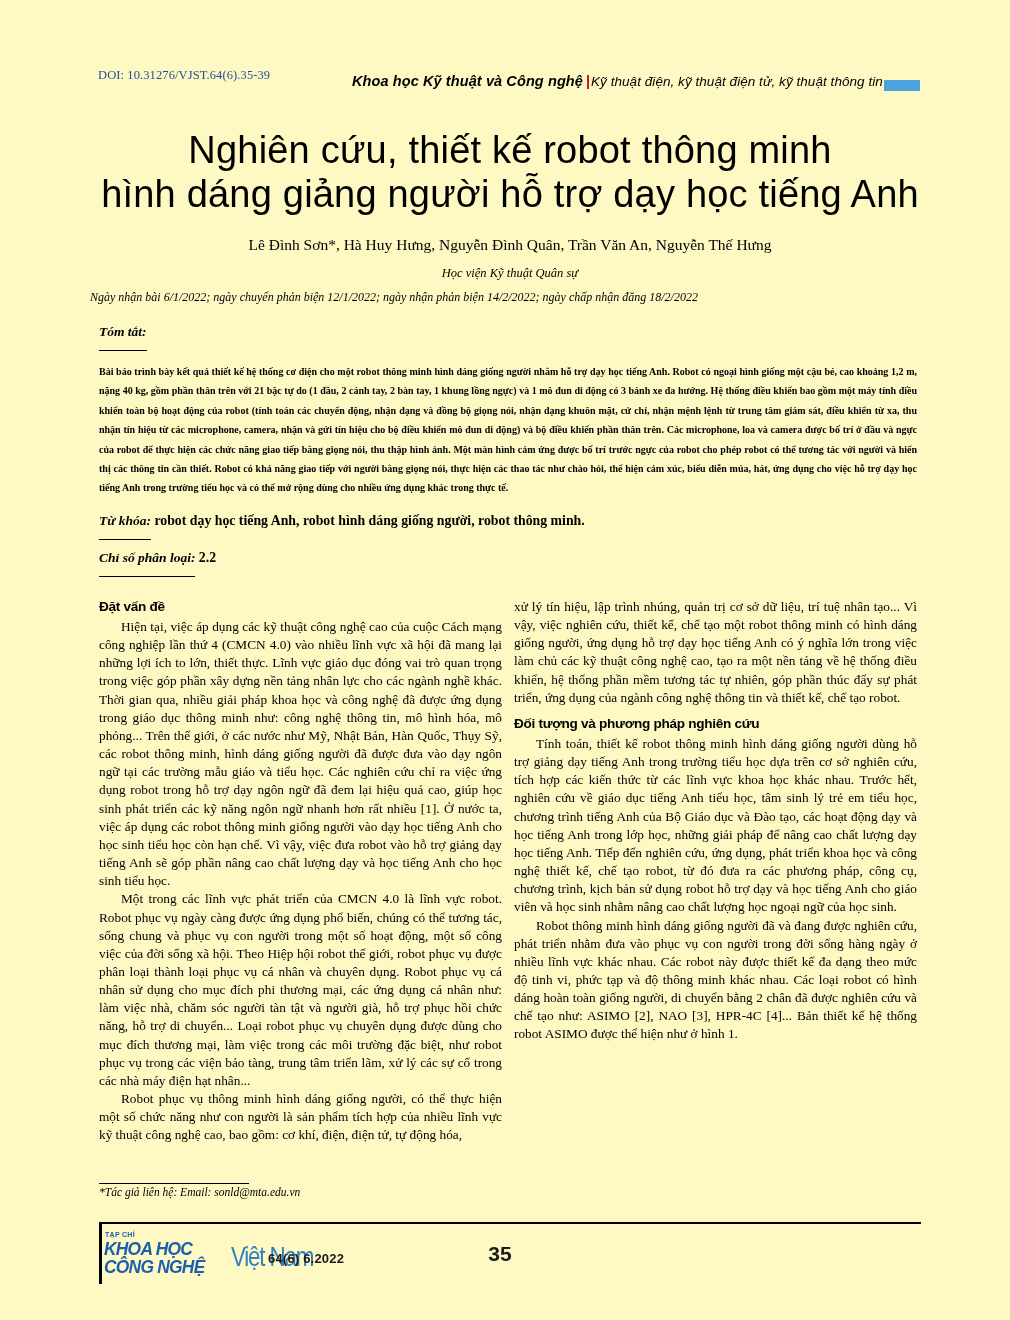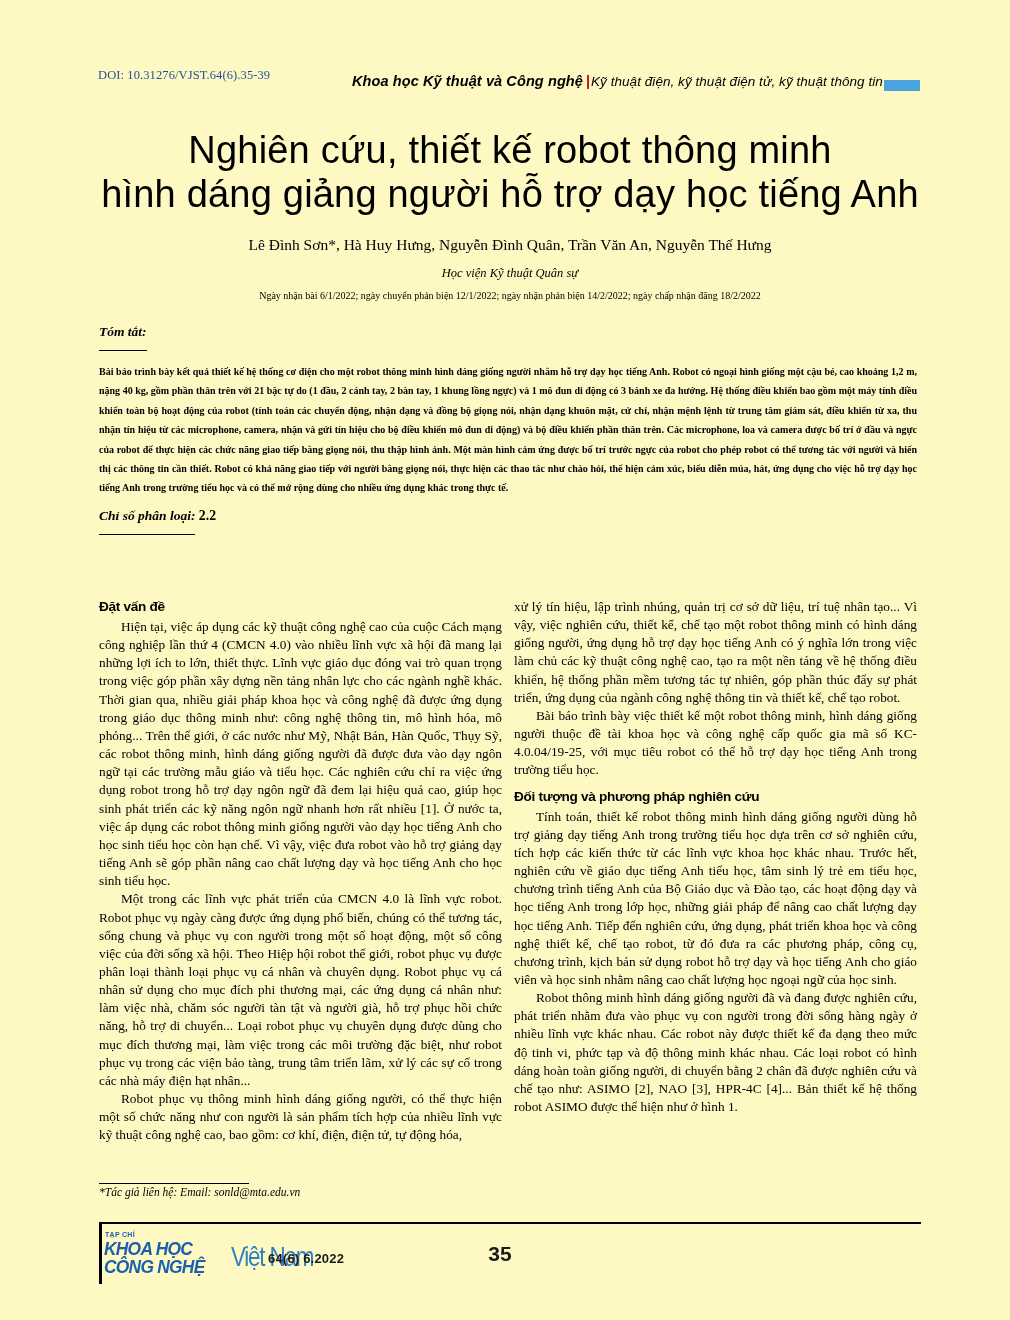--- a/index.html
+++ b/index.html
@@ -109,23 +109,24 @@
     text-align: center;
     font-family: "Liberation Serif", serif;
     font-style: italic;
     font-size: 12.5px;
   }
   .dates {
     position: absolute;
     left: 90px;
     top: 290px;
     width: 840px;
-    text-align: center;
-    font-family: "Liberation Serif", serif;
-    font-size: 10px;
+    text-align: left;
+    font-family: "Liberation Serif", serif;
+    font-size: 12px;
+    font-style: italic;
   }
 
   
   .abs-wrap {
     position: absolute;
     left: 99px;
     top: 322px;
     width: 818px;
   }
   .lbl-under {
@@ -310,33 +311,33 @@
     <div class="title-line">hình dáng giảng người hỗ trợ dạy học tiếng Anh</div>
   </div>
 
   <div class="authors">Lê Đình Sơn*, Hà Huy Hưng, Nguyễn Đình Quân, Trần Văn An, Nguyễn Thế Hưng</div>
   <div class="affil">Học viện Kỹ thuật Quân sự</div>
   <div class="dates">Ngày nhận bài 6/1/2022; ngày chuyển phản biện 12/1/2022; ngày nhận phản biện 14/2/2022; ngày chấp nhận đăng 18/2/2022</div>
 
   <div class="abs-wrap">
     <div><span class="lbl-under">Tóm tắt:</span></div>
     <div class="abs-body">Bài báo trình bày kết quả thiết kế hệ thống cơ điện cho một robot thông minh hình dáng giống người nhằm hỗ trợ dạy học tiếng Anh. Robot có ngoại hình giống một cậu bé, cao khoảng 1,2 m, nặng 40 kg, gồm phần thân trên với 21 bậc tự do (1 đầu, 2 cánh tay, 2 bàn tay, 1 khung lồng ngực) và 1 mô đun di động có 3 bánh xe đa hướng. Hệ thống điều khiển bao gồm một máy tính điều khiển toàn bộ hoạt động của robot (tính toán các chuyển động, nhận dạng và đồng bộ giọng nói, nhận dạng khuôn mặt, cử chỉ, nhận mệnh lệnh từ trung tâm giám sát, điều khiển từ xa, thu nhận tín hiệu từ các microphone, camera, nhận và gửi tín hiệu cho bộ điều khiển mô đun di động) và bộ điều khiển phần thân trên. Các microphone, loa và camera được bố trí ở đầu và ngực của robot để thực hiện các chức năng giao tiếp bằng giọng nói, thu thập hình ảnh. Một màn hình cảm ứng được bố trí trước ngực của robot cho phép robot có thể tương tác với người và hiển thị các thông tin cần thiết. Robot có khả năng giao tiếp với người bằng giọng nói, thực hiện các thao tác như chào hỏi, thể hiện cảm xúc, biểu diễn múa, hát, ứng dụng cho việc hỗ trợ dạy học tiếng Anh trong trường tiểu học và có thể mở rộng dùng cho nhiều ứng dụng khác trong thực tế.</div>
+    <div class="kw-row"><span class="lbl-under">Từ khóa:</span><span class="val"> robot dạy học tiếng Anh, robot hình dáng giống người, robot thông minh.</span></div>
     <div class="cls-row"><span class="lbl-under">Chỉ số phân loại:</span><span class="val"> 2.2</span></div>
   </div>
 
   <div class="col col-left">
     <div class="sec-head">Đặt vấn đề</div>
     <p class="body">Hiện tại, việc áp dụng các kỹ thuật công nghệ cao của cuộc Cách mạng công nghiệp lần thứ 4 (CMCN 4.0) vào nhiều lĩnh vực xã hội đã mang lại những lợi ích to lớn, thiết thực. Lĩnh vực giáo dục đóng vai trò quan trọng trong việc góp phần xây dựng nền tảng nhân lực cho các ngành nghề khác. Thời gian qua, nhiều giải pháp khoa học và công nghệ đã được ứng dụng trong giáo dục thông minh như: công nghệ thông tin, mô hình hóa, mô phỏng... Trên thế giới, ở các nước như Mỹ, Nhật Bản, Hàn Quốc, Thụy Sỹ, các robot thông minh, hình dáng giống người đã được đưa vào dạy ngôn ngữ tại các trường mẫu giáo và tiểu học. Các nghiên cứu chỉ ra việc ứng dụng robot trong hỗ trợ dạy ngôn ngữ đã đem lại hiệu quả cao, giúp học sinh phát triển các kỹ năng ngôn ngữ nhanh hơn rất nhiều [1]. Ở nước ta, việc áp dụng các robot thông minh giống người vào dạy học tiếng Anh cho học sinh tiểu học còn hạn chế. Vì vậy, việc đưa robot vào hỗ trợ giảng dạy tiếng Anh sẽ góp phần nâng cao chất lượng dạy và học tiếng Anh cho học sinh tiểu học.</p>
     <p class="body">Một trong các lĩnh vực phát triển của CMCN 4.0 là lĩnh vực robot. Robot phục vụ ngày càng được ứng dụng phổ biến, chúng có thể tương tác, sống chung và phục vụ con người trong một số hoạt động, một số công việc của đời sống xã hội. Theo Hiệp hội robot thế giới, robot phục vụ được phân loại thành loại phục vụ cá nhân và chuyên dụng. Robot phục vụ cá nhân sử dụng cho mục đích phi thương mại, các ứng dụng cá nhân như: làm việc nhà, chăm sóc người tàn tật và người già, hỗ trợ phục hồi chức năng, hỗ trợ di chuyển... Loại robot phục vụ chuyên dụng được dùng cho mục đích thương mại, làm việc trong các môi trường đặc biệt, như robot phục vụ trong các viện bảo tàng, trung tâm triển lãm, xử lý các sự cố trong các nhà máy điện hạt nhân...</p>
     <p class="body">Robot phục vụ thông minh hình dáng giống người, có thể thực hiện một số chức năng như con người là sản phẩm tích hợp của nhiều lĩnh vực kỹ thuật công nghệ cao, bao gồm: cơ khí, điện, điện tử, tự động hóa,</p>
   </div>
 
   <div class="col col-right">
     <p class="body noind">xử lý tín hiệu, lập trình nhúng, quản trị cơ sở dữ liệu, trí tuệ nhân tạo... Vì vậy, việc nghiên cứu, thiết kế, chế tạo một robot thông minh có hình dáng giống người, ứng dụng hỗ trợ dạy học tiếng Anh có ý nghĩa lớn trong việc làm chủ các kỹ thuật công nghệ cao, tạo ra một nền tảng về hệ thống điều khiển, hệ thống phần mềm tương tác tự nhiên, góp phần thúc đẩy sự phát triển, ứng dụng của ngành công nghệ thông tin và thiết kế, chế tạo robot.</p>
-    <p class="body">Bài báo trình bày việc thiết kế một robot thông minh, hình dáng giống người thuộc đề tài khoa học và công nghệ cấp quốc gia mã số KC-4.0.04/19-25, với mục tiêu robot có thể hỗ trợ dạy học tiếng Anh trong trường tiểu học.</p>
     <div class="sec-head spaced">Đối tượng và phương pháp nghiên cứu</div>
     <p class="body">Tính toán, thiết kế robot thông minh hình dáng giống người dùng hỗ trợ giảng dạy tiếng Anh trong trường tiểu học dựa trên cơ sở nghiên cứu, tích hợp các kiến thức từ các lĩnh vực khoa học khác nhau. Trước hết, nghiên cứu về giáo dục tiếng Anh tiểu học, tâm sinh lý trẻ em tiểu học, chương trình tiếng Anh của Bộ Giáo dục và Đào tạo, các hoạt động dạy và học tiếng Anh trong lớp học, những giải pháp để nâng cao chất lượng dạy học tiếng Anh. Tiếp đến nghiên cứu, ứng dụng, phát triển khoa học và công nghệ thiết kế, chế tạo robot, từ đó đưa ra các phương pháp, công cụ, chương trình, kịch bản sử dụng robot hỗ trợ dạy và học tiếng Anh cho giáo viên và học sinh nhằm nâng cao chất lượng học ngoại ngữ của học sinh.</p>
     <p class="body">Robot thông minh hình dáng giống người đã và đang được nghiên cứu, phát triển nhằm đưa vào phục vụ con người trong đời sống hàng ngày ở nhiều lĩnh vực khác nhau. Các robot này được thiết kế đa dạng theo mức độ tinh vi, phức tạp và độ thông minh khác nhau. Các loại robot có hình dáng hoàn toàn giống người, di chuyển bằng 2 chân đã được nghiên cứu và chế tạo như: ASIMO [2], NAO [3], HPR-4C [4]... Bản thiết kế hệ thống robot ASIMO được thể hiện như ở hình 1.</p>
   </div>
 
   <div class="footnote-rule"></div>
   <div class="footnote">*Tác giả liên hệ: Email: sonld@mta.edu.vn</div>
 
   <div class="footer-rule"></div>
   <div class="footer-tick"></div>

